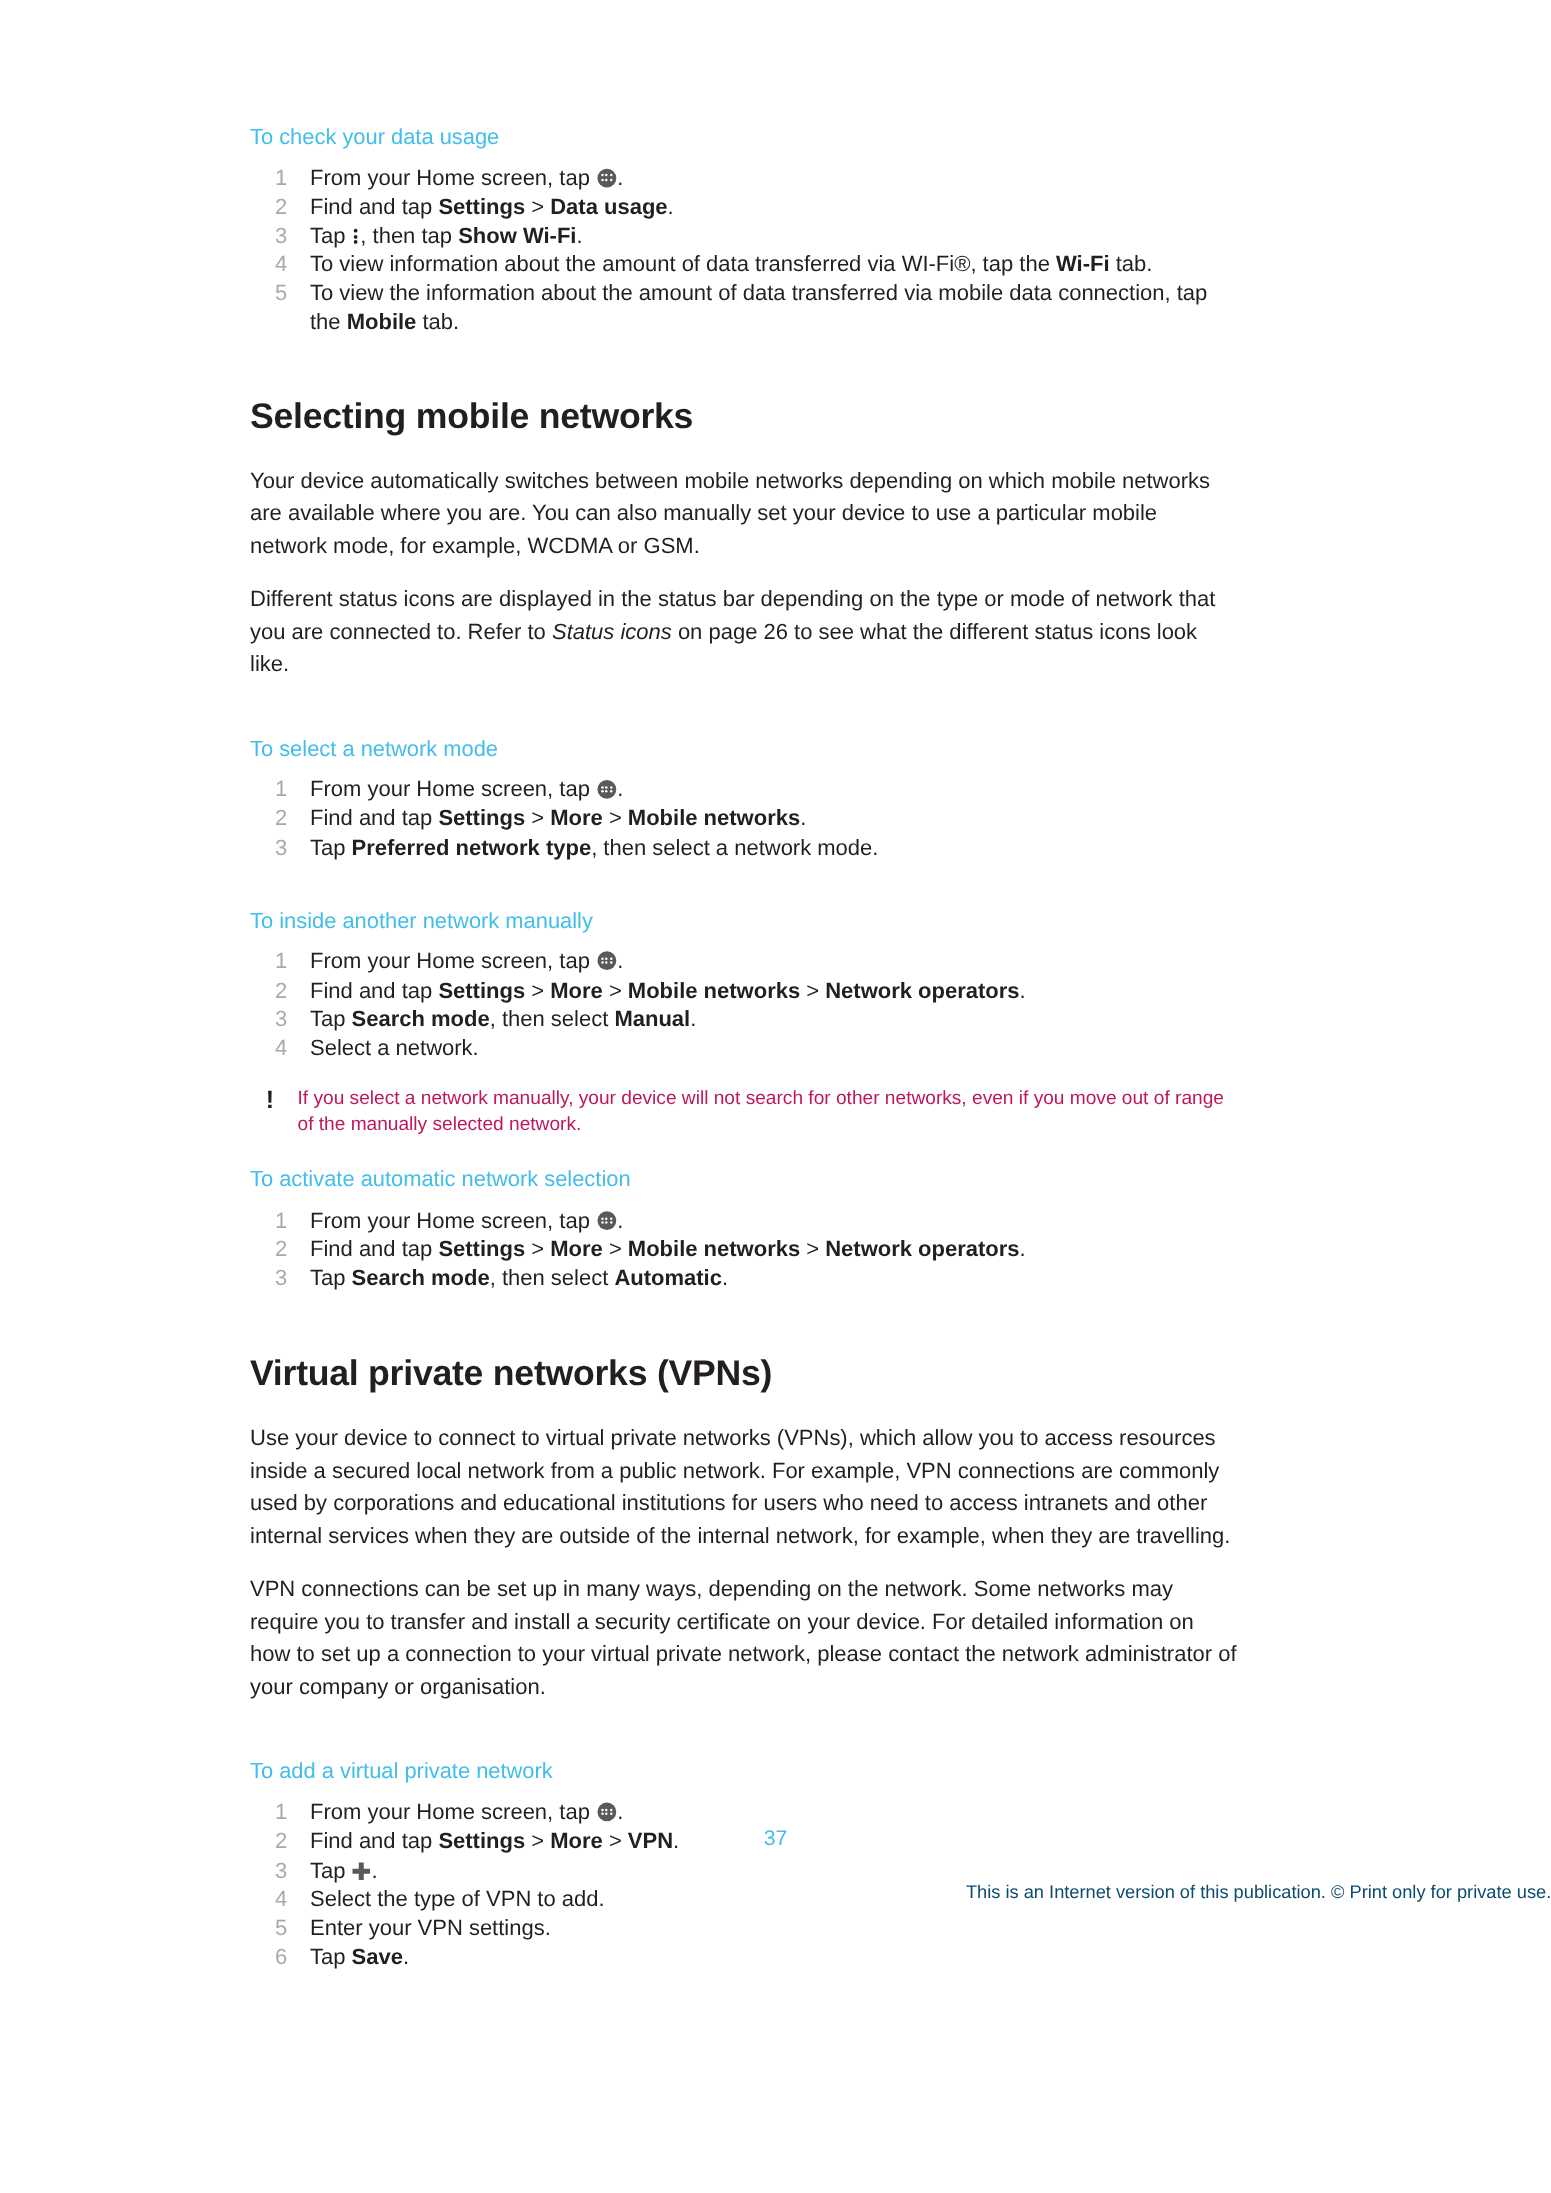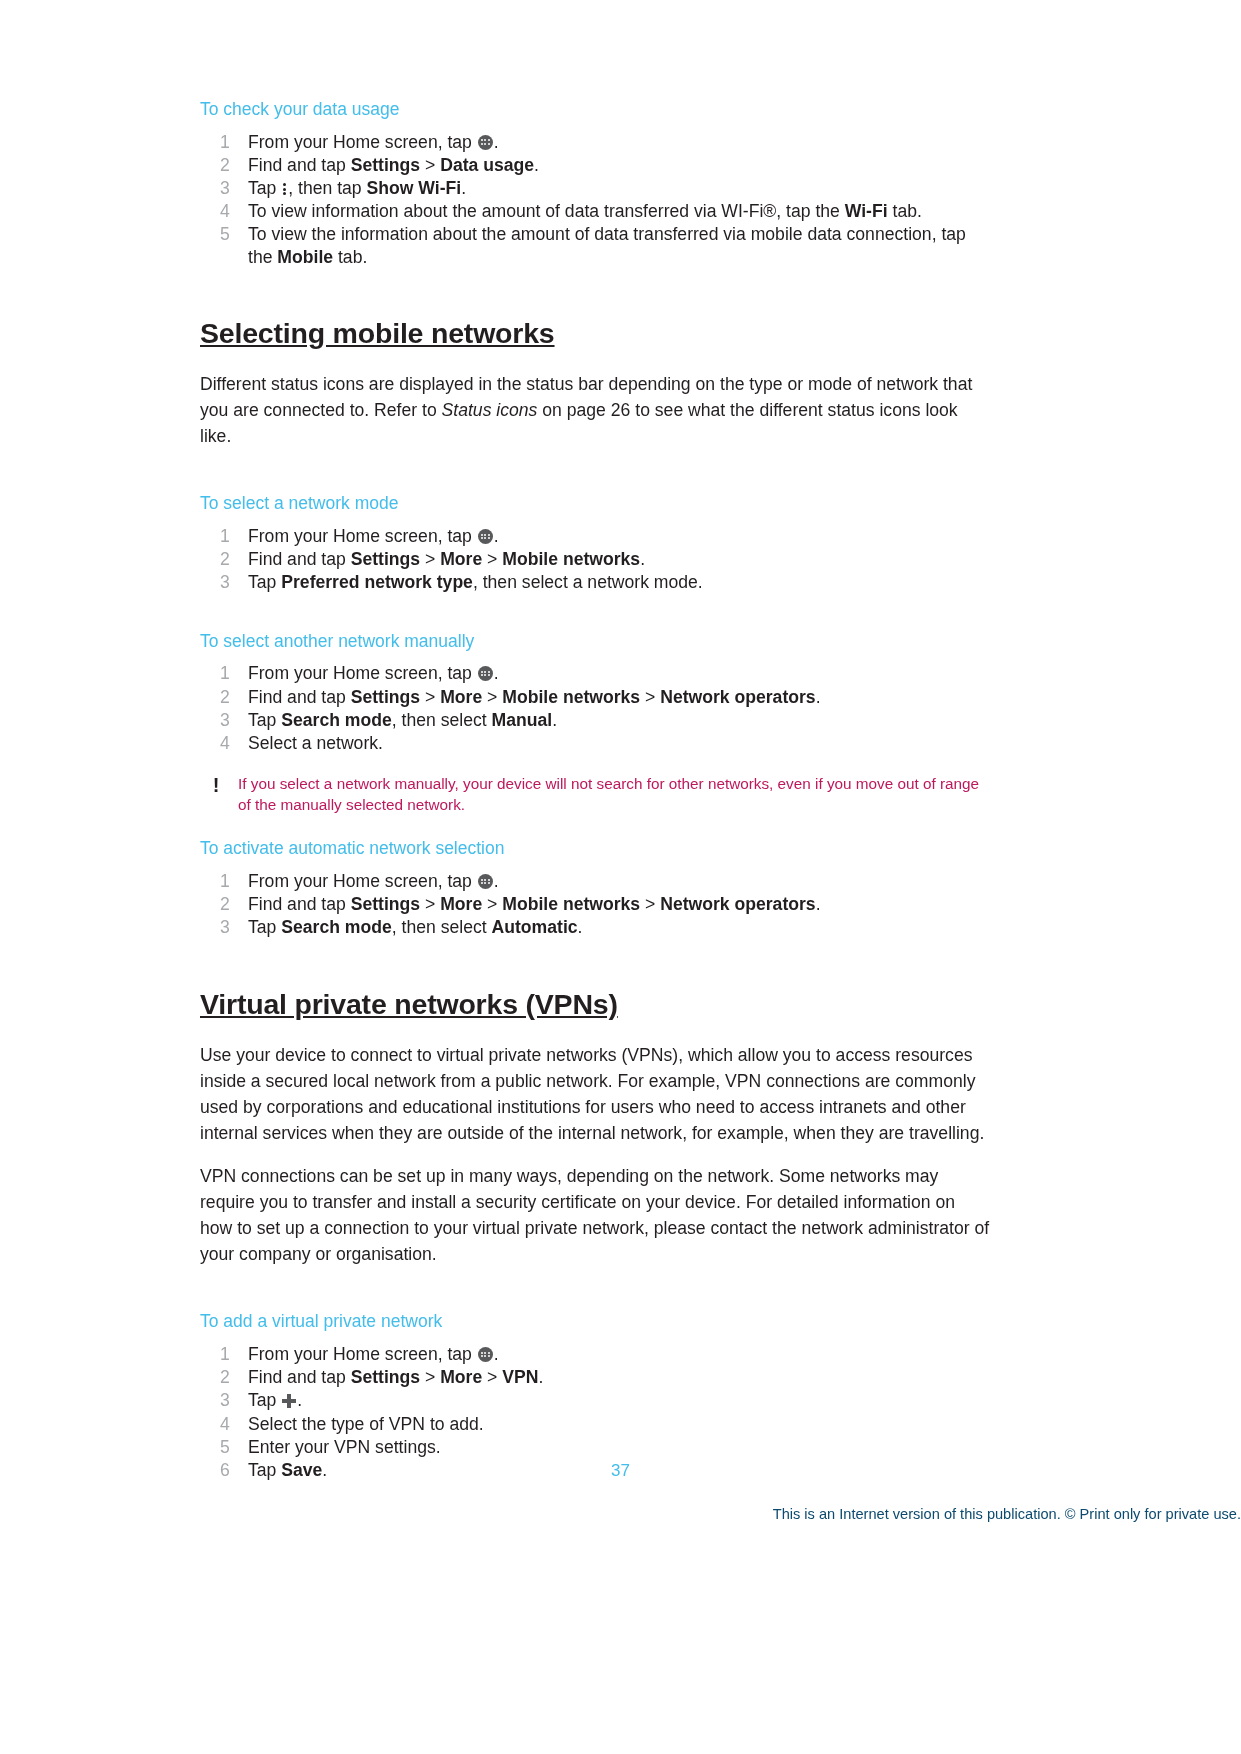--- a/index.html
+++ b/index.html
@@ -30,21 +30,20 @@
   }
 
   
   h1.section-title {
     font-size: 28.5px;
     font-weight: bold;
     letter-spacing: -0.2px;
     color: #231f20;
     margin: 0 0 20px 0;
     line-height: 1.25;
-    text-decoration: underline;
   }
   .proc-title {
     font-size: 17.5px;
     color: #43bdea;
     margin: 0 0 10px 0;
     line-height: 1.3;
     font-weight: normal;
   }
 
   
@@ -215,38 +214,39 @@
         <li><span>Tap </span><span class="icon-overflow"><i></i><i></i><i></i></span><span>, then tap </span><b>Show Wi-Fi</b><span>.</span></li>
         <li><span>To view information about the amount of data transferred via WI-Fi®, tap the </span><b>Wi-Fi</b><span> tab.</span></li>
         <li><span>To view the information about the amount of data transferred via mobile data connection, tap the </span><b>Mobile</b><span> tab.</span></li>
       </ol>
     </div>
 
     <div class="gap-lg"></div>
 
     <h1 class="section-title">Selecting mobile networks</h1>
 
+    <p class="body-text">Your device automatically switches between mobile networks depending on which mobile networks are available where you are. You can also manually set your device to use a particular mobile network mode, for example, WCDMA or GSM.</p>
 
     <p class="body-text"><span>Different status icons are displayed in the status bar depending on the type or mode of network that you are connected to. Refer to </span><i>Status icons</i><span> on page 26 to see what the different status icons look like.</span></p>
 
     <div class="gap-md"></div>
 
     <div class="block">
       <h2 class="proc-title">To select a network mode</h2>
       <ol class="steps">
         <li><span>From your Home screen, tap </span><span class="icon-apps"><i></i><i></i><i></i><i></i><i></i><i></i></span><span>.</span></li>
         <li><span>Find and tap </span><b>Settings</b><span> &gt; </span><b>More</b><span> &gt; </span><b>Mobile networks</b><span>.</span></li>
         <li><span>Tap </span><b>Preferred network type</b><span>, then select a network mode.</span></li>
       </ol>
     </div>
 
     <div class="gap-md"></div>
 
     <div class="block">
-      <h2 class="proc-title">To select another network manually</h2>
+      <h2 class="proc-title">To inside another network manually</h2>
       <ol class="steps">
         <li><span>From your Home screen, tap </span><span class="icon-apps"><i></i><i></i><i></i><i></i><i></i><i></i></span><span>.</span></li>
         <li><span>Find and tap </span><b>Settings</b><span> &gt; </span><b>More</b><span> &gt; </span><b>Mobile networks</b><span> &gt; </span><b>Network operators</b><span>.</span></li>
         <li><span>Tap </span><b>Search mode</b><span>, then select </span><b>Manual</b><span>.</span></li>
         <li><span>Select a network.</span></li>
       </ol>
 
       <div class="note">
         <span class="note-icon">!</span>
         <div class="note-text">If you select a network manually, your device will not search for other networks, even if you move out of range of the manually selected network.</div>

